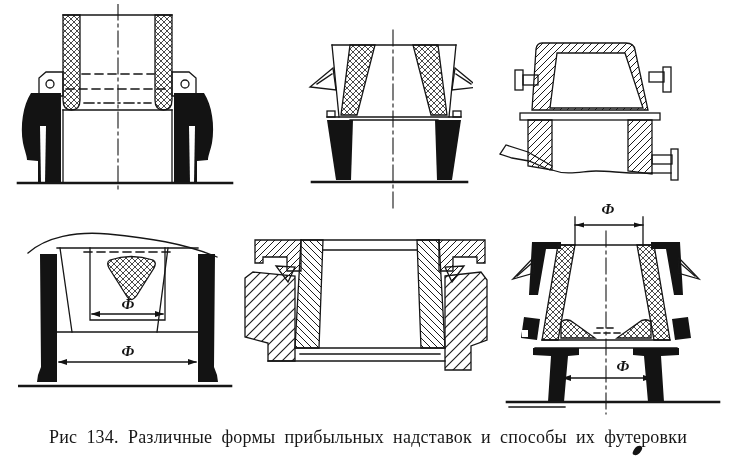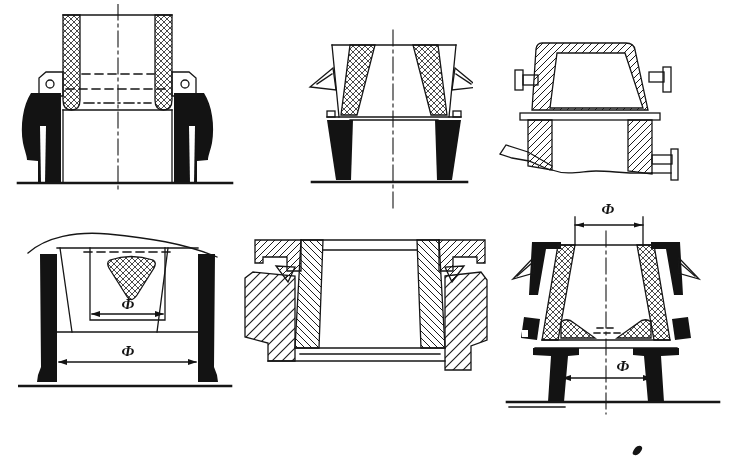--- a/index.html
+++ b/index.html
@@ -225,14 +225,15 @@
     <g>
       <line class="s" x1="58" y1="180" x2="146" y2="180"></line>
       <polygon class="blk" points="57,180 66,177 66,183"></polygon>
       <polygon class="blk" points="147,180 138,177 138,183"></polygon>
       <text class="phi" x="118" y="173" text-anchor="middle">Ф</text>
     </g>
     <line class="s thick" x1="2" y1="204" x2="214" y2="204"></line>
     <line class="s" x1="4" y1="209" x2="60" y2="209"></line>
   </svg>
 
+  <div class="caption">Рис 134. Различные формы прибыльных надставок и способы их футеровки</div>
   <div class="ink-mark"></div>
 </div>
 
 </body></html>

